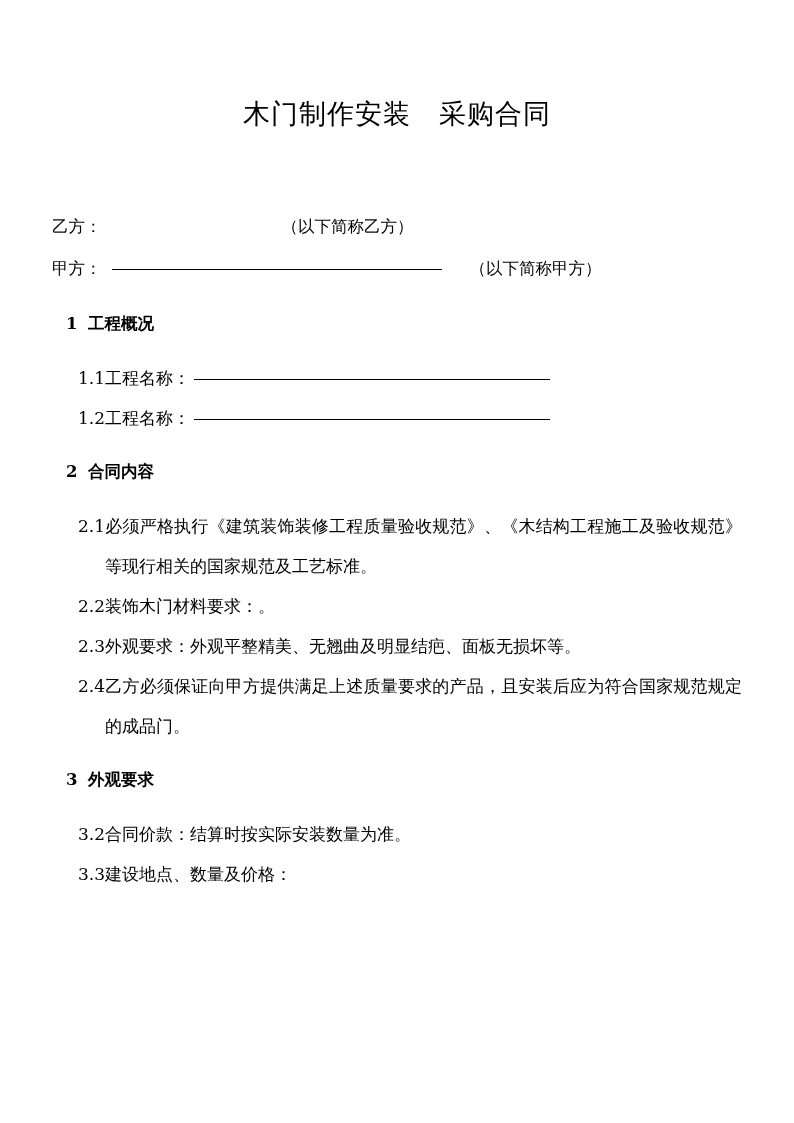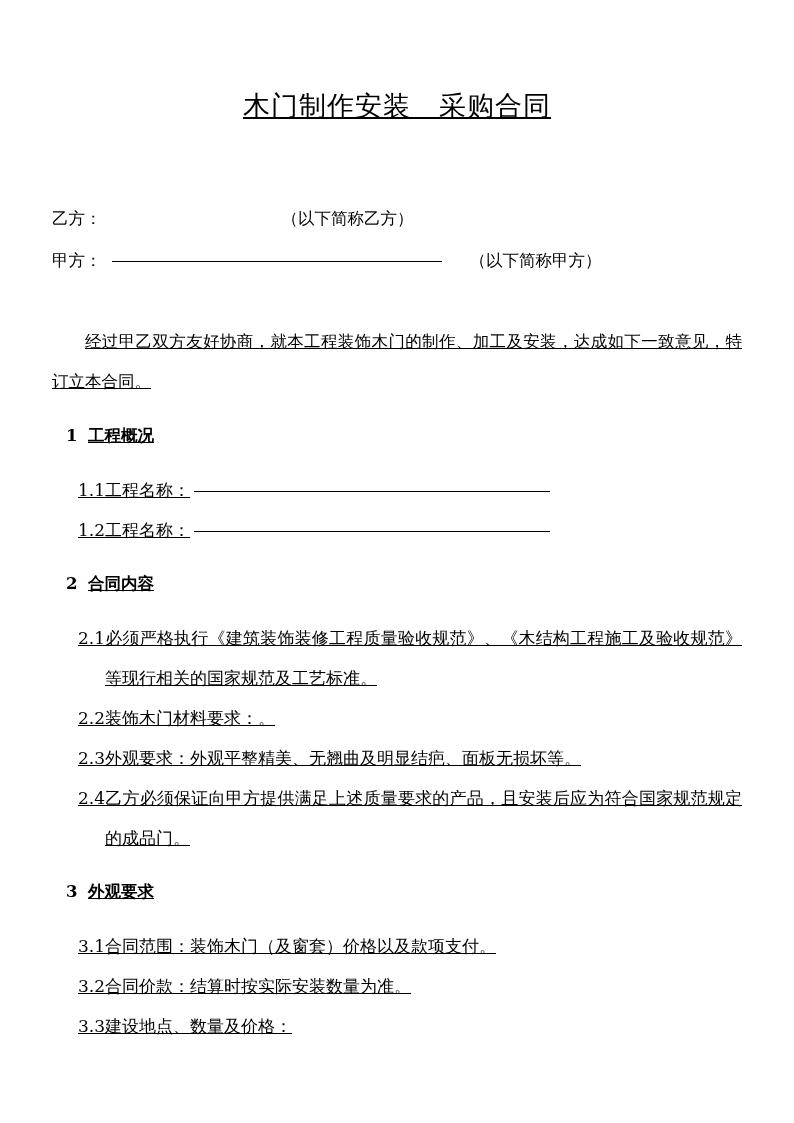--- a/index.html
+++ b/index.html
@@ -17,22 +17,21 @@
   }
 
   .page {
     position: absolute;
     left: 0;
     top: 0;
     width: 794px;
     height: 811px;
     background: #ffffff;
     box-sizing: border-box;
-    padding: 0 52px;
-    text-decoration: underline;
+    padding: 8px 52px;
   }
 
   
   .doc-title {
     margin: 0;
     padding-top: 88px;
     text-align: center;
     font-size: 27px;
     font-weight: normal;
     letter-spacing: 1px;
@@ -133,21 +132,20 @@
     <div class="party-row">
       <span class="party-label">乙方：</span><span class="party-gap"></span><span class="party-note">（以下简称乙方）</span>
     </div>
 
     <div class="party-row">
       <span class="party-label">甲方：</span><span class="party-rule"></span><span class="party-note">（以下简称甲方）</span>
     </div>
 
   </div>
 
-  <p class="intro-para">经过甲乙双方友好协商，就本工程装饰木门的制作、加工及安装，达成如下一致意见，特订立本合同。</p>
 
   <div class="section-heading">
     <span class="sec-num">1</span><span>工程概况</span>
   </div>
 
   <div class="clause nowrap">
     <span>1.1</span><span>工程名称：</span><span class="clause-rule rule-w356"></span>
   </div>
 
   <div class="clause nowrap">
@@ -172,23 +170,20 @@
   </div>
 
   <div class="clause">
     <span>2.4</span><span>乙方必须保证向甲方提供满足上述质量要求的产品，且安装后应为符合国家规范规定的成品门。</span>
   </div>
 
   <div class="section-heading">
     <span class="sec-num">3</span><span>外观要求</span>
   </div>
 
-  <div class="clause">
-    <span>3.1</span><span>合同范围：装饰木门（及窗套）价格以及款项支付。</span>
-  </div>
 
   <div class="clause">
     <span>3.2</span><span>合同价款：结算时按实际安装数量为准。</span>
   </div>
 
   <div class="clause">
     <span>3.3</span><span>建设地点、数量及价格：</span>
   </div>
 
 </div>

